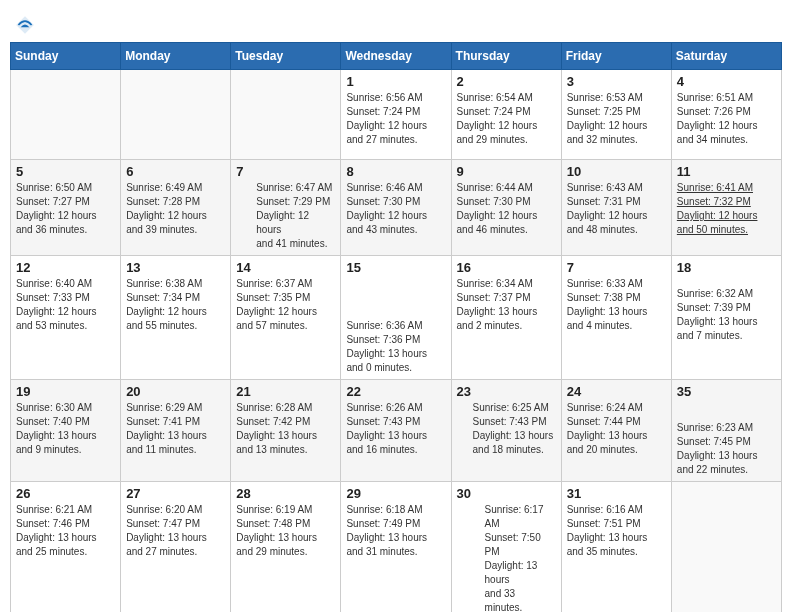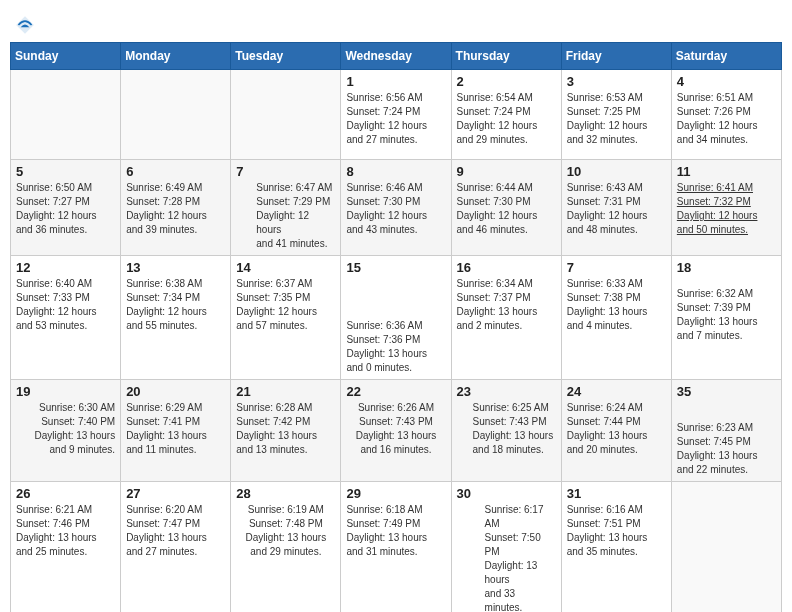--- a/index.html
+++ b/index.html
@@ -262,42 +262,42 @@
           <div class="day-number">18</div>
           <div class="day-info" style="white-space: pre-line; margin-top: 12px;">Sunrise: 6:32 AM
 Sunset: 7:39 PM
 Daylight: 13 hours
 and 7 minutes.</div>
         </td>
       </tr>
       <tr>
         <td>
           <div class="day-number">19</div>
-          <div class="day-info" style="white-space: pre-line; text-align: right;">Sunrise: 6:30 AM
+          <div class="day-info" style="white-space: pre-line;">Sunrise: 6:30 AM
 Sunset: 7:40 PM
 Daylight: 13 hours
 and 9 minutes.</div>
         </td>
         <td>
           <div class="day-number">20</div>
           <div class="day-info" style="white-space: pre-line;">Sunrise: 6:29 AM
 Sunset: 7:41 PM
 Daylight: 13 hours
 and 11 minutes.</div>
         </td>
         <td>
           <div class="day-number">21</div>
           <div class="day-info" style="white-space: pre-line;">Sunrise: 6:28 AM
 Sunset: 7:42 PM
 Daylight: 13 hours
 and 13 minutes.</div>
         </td>
         <td>
           <div class="day-number">22</div>
-          <div class="day-info" style="white-space: pre-line; text-align: center;">Sunrise: 6:26 AM
+          <div class="day-info" style="white-space: pre-line;">Sunrise: 6:26 AM
 Sunset: 7:43 PM
 Daylight: 13 hours
 and 16 minutes.</div>
         </td>
         <td>
           <div class="day-number">23</div>
           <div class="day-info" style="white-space: pre-line; margin-left: 16px;">Sunrise: 6:25 AM
 Sunset: 7:43 PM
 Daylight: 13 hours
 and 18 minutes.</div>
@@ -327,21 +327,21 @@
         </td>
         <td>
           <div class="day-number">27</div>
           <div class="day-info" style="white-space: pre-line;">Sunrise: 6:20 AM
 Sunset: 7:47 PM
 Daylight: 13 hours
 and 27 minutes.</div>
         </td>
         <td>
           <div class="day-number">28</div>
-          <div class="day-info" style="white-space: pre-line; text-align: center;">Sunrise: 6:19 AM
+          <div class="day-info" style="white-space: pre-line;">Sunrise: 6:19 AM
 Sunset: 7:48 PM
 Daylight: 13 hours
 and 29 minutes.</div>
         </td>
         <td>
           <div class="day-number">29</div>
           <div class="day-info" style="white-space: pre-line;">Sunrise: 6:18 AM
 Sunset: 7:49 PM
 Daylight: 13 hours
 and 31 minutes.</div>

